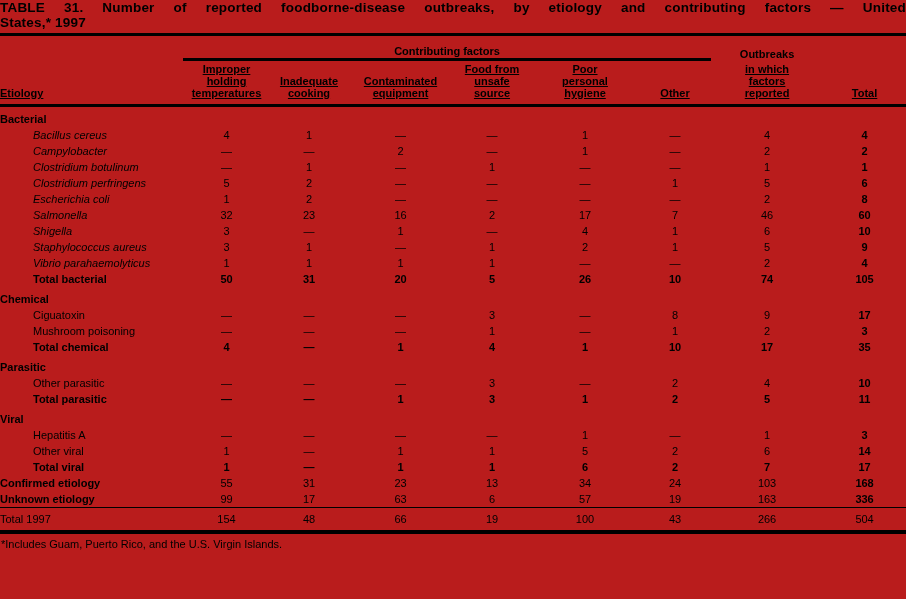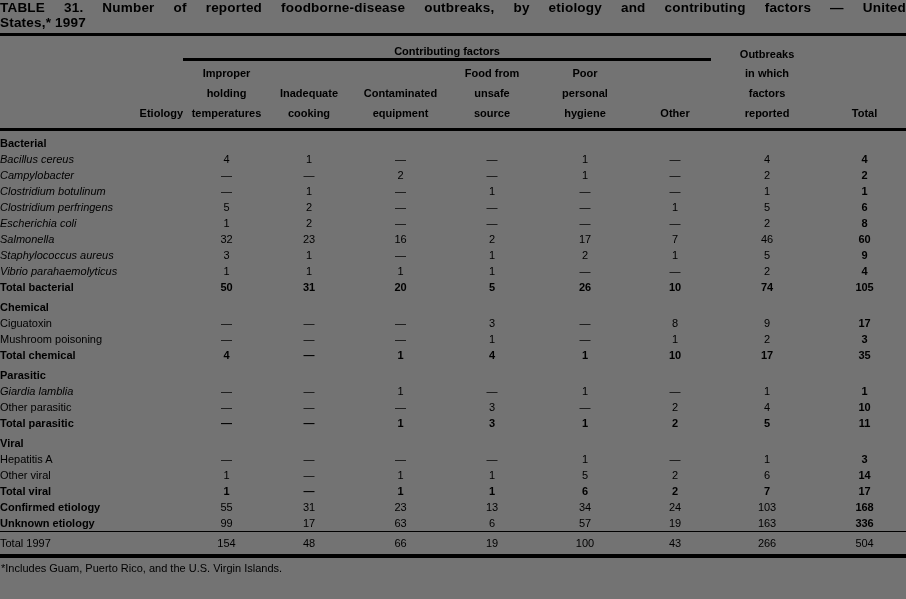--- a/index.html
+++ b/index.html
@@ -1,53 +1,54 @@
 <!DOCTYPE html>
 <html><head>
 <meta charset="utf-8">
 <style>
   html, body { margin: 0; padding: 0; background: #ffffff; }
   .page {
     position: relative;
     width: 906px;
     height: 599px;
     box-sizing: border-box;
-    background: #737373;
+    background: #b91c1c;
     color: #000000;
     font-family: "Liberation Sans", sans-serif;
     overflow: hidden;
   }
   
   .title { font-weight: 700; font-size: 13.5px; line-height: 14.5px; letter-spacing: 0.2px; padding-top: 1px; }
   .title .l1 { text-align: justify; text-align-last: justify; }
   .rule-top { height: 3px; background: #000; margin-top: 3px; }
 
   
   table { border-collapse: collapse; table-layout: fixed; width: 906px; border-radius: 22px; }
   thead th { vertical-align: bottom; text-align: center; font-weight: 700; font-size: 11px; padding: 0; }
   th.blank { border: none; }
   th.cf-span { border-bottom: 3px solid #000; padding-top: 9px; padding-bottom: 1px; }
   th.ob-l1 { padding-top: 9px; margin-top: 32px; }
   tr.col-hdr th {
     border-bottom: 3px solid #000;
     padding: 2px 0 5px;
-    line-height: 20px;
+    line-height: 12px;
     white-space: pre-line;
+    text-decoration: underline;
   }
-  tr.col-hdr th.etio { text-align: right; padding-left: 32px; }
+  tr.col-hdr th.etio { text-align: left; }
 
   tbody td {
     font-size: 11px;
     line-height: 15px;
     padding: 1px 0 0;
     text-align: center;
     vertical-align: bottom;
   }
   tbody td.etio { text-align: left; }
-  tr.item td.etio, tr.total td.etio { padding-left: 0; }
+  tr.item td.etio, tr.total td.etio { padding-left: 33px; }
   .it { font-style: italic; }
   tr.section td { font-weight: 700; padding-top: 5px; }
   tr.total td { font-weight: 700; margin-left: 8px; }
   tr.summary td.etio { font-weight: 700; }
   tbody td.total-col { font-weight: 700; }
   tr.grand td {
     font-weight: 400;
     border-top: 1px solid #000;
     border-bottom: 4px solid #000;
     padding: 4px 0 3px;
@@ -173,20 +174,31 @@
           <td class="num">32</td>
           <td class="num">23</td>
           <td class="num">16</td>
           <td class="num">2</td>
           <td class="num">17</td>
           <td class="num">7</td>
           <td class="num">46</td>
           <td class="num total-col">60</td>
         </tr>
         <tr class="item">
+          <td class="etio"><span class="it">Shigella</span></td>
+          <td class="num">3</td>
+          <td class="num">—</td>
+          <td class="num">1</td>
+          <td class="num">—</td>
+          <td class="num">4</td>
+          <td class="num">1</td>
+          <td class="num">6</td>
+          <td class="num total-col">10</td>
+        </tr>
+        <tr class="item">
           <td class="etio"><span class="it">Staphylococcus aureus</span></td>
           <td class="num">3</td>
           <td class="num">1</td>
           <td class="num">—</td>
           <td class="num">1</td>
           <td class="num">2</td>
           <td class="num">1</td>
           <td class="num">5</td>
           <td class="num total-col">9</td>
         </tr>
@@ -245,31 +257,20 @@
           <td class="num">1</td>
           <td class="num">4</td>
           <td class="num">1</td>
           <td class="num">10</td>
           <td class="num">17</td>
           <td class="num total-col">35</td>
         </tr>
         <tr class="section">
           <td class="etio"><span>Parasitic</span></td>
           <td colspan="8"></td>
-        </tr>
-        <tr class="item">
-          <td class="etio"><span class="it">Giardia lamblia</span></td>
-          <td class="num">—</td>
-          <td class="num">—</td>
-          <td class="num">1</td>
-          <td class="num">—</td>
-          <td class="num">1</td>
-          <td class="num">—</td>
-          <td class="num">1</td>
-          <td class="num total-col">1</td>
         </tr>
         <tr class="item">
           <td class="etio"><span>Other parasitic</span></td>
           <td class="num">—</td>
           <td class="num">—</td>
           <td class="num">—</td>
           <td class="num">3</td>
           <td class="num">—</td>
           <td class="num">2</td>
           <td class="num">4</td>

